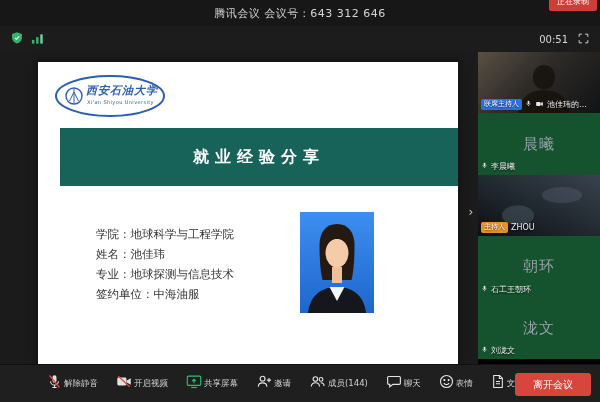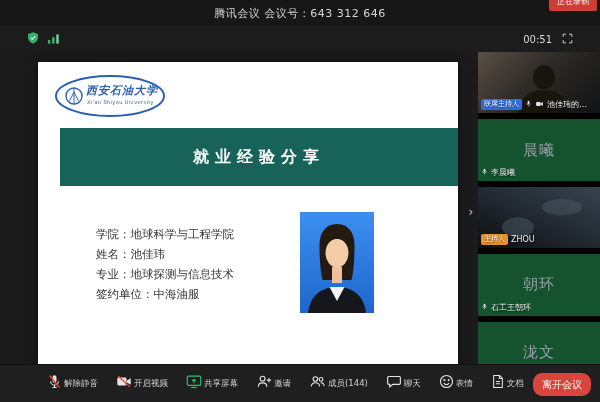--- a/index.html
+++ b/index.html
@@ -9,21 +9,21 @@
 
   
   .titlebar{position:absolute;top:0;left:0;width:600px;height:26px;background:#171717;
     display:flex;align-items:center;justify-content:center}
   .titlebar .title{font-size:11px;color:#d6d6d6;letter-spacing:.5px}
   .record-btn{position:absolute;right:3px;top:-8px;height:19px;padding:0 8px;background:#cf3e36;
     color:#fff;font-size:8px;border:none;border-radius:2px;cursor:pointer}
 
   
   .statusbar{position:absolute;top:26px;left:0;width:600px;height:26px;background:#1c1c1c;
-    display:flex;align-items:center;justify-content:space-between;padding:0 26px}
+    display:flex;align-items:center;justify-content:space-between;padding:0 10px}
   .status-left{display:flex;align-items:center;gap:7px}
   .status-right{display:flex;align-items:center;gap:9px;color:#d8d8d8;font-size:10px}
 
   
   .stage{position:absolute;top:52px;left:0;width:478px;height:312px;background:#1b1b1b}
   .slide{position:absolute;left:38px;top:10px;width:420px;height:304px;background:#fff;
     box-shadow:0 0 10px rgba(0,0,0,.55)}
   .logo{position:absolute;left:16px;top:12px;width:112px;height:44px}
   .logo svg{position:absolute;left:0;top:0}
   .logo .cn{position:absolute;left:32px;top:9px;font-size:11px;font-weight:bold;color:#2b5fae;
@@ -32,41 +32,41 @@
   .banner{position:absolute;left:22px;top:66px;width:398px;height:58px;background:#17635a;
     display:flex;align-items:center;justify-content:center}
   .banner span{color:#fff;font-size:16px;font-weight:bold;letter-spacing:6px}
   .info{position:absolute;left:58px;top:162px;font-size:11.5px;color:#333;line-height:20px}
   .photo{position:absolute;left:262px;top:150px;width:74px;height:101px;overflow:hidden}
   .collapse{position:absolute;right:1px;top:146px;width:12px;height:28px;display:flex;
     align-items:center;justify-content:center;color:#c9c9c9;font-size:12px;cursor:pointer}
 
   
   .sidebar{position:absolute;top:52px;left:478px;width:122px;height:312px;background:#000;
-    display:flex;flex-direction:column;gap:6px}
+    display:flex;flex-direction:column;gap:0}
   .tile{position:relative;flex:0 0 61.4px;background:#14532d;overflow:hidden;cursor:pointer}
   .tile .big{position:absolute;left:0;top:0;right:0;bottom:0;display:flex;align-items:center;
     justify-content:center;color:#9aa0ab;font-size:15px;letter-spacing:1px}
   .tile .overlay{position:absolute;left:3px;right:3px;bottom:3px;display:flex;align-items:center;
     gap:3px;font-size:8px;color:#f0f0f0;text-shadow:0 1px 2px rgba(0,0,0,.8);white-space:nowrap}
   .tile .name{overflow:hidden;text-overflow:ellipsis}
   .badge{font-size:7px;line-height:11px;padding:0 3px;border-radius:2px;color:#fff;flex:none}
   .badge.blue{background:#2f6fe4}
   .badge.orange{background:#e8922e}
   .video1{background:linear-gradient(135deg,#5a5044 0%,#2e2b28 45%,#121315 100%)}
   .video3{background:linear-gradient(205deg,#39434e 0%,#242c34 45%,#0c0f12 100%)}
   .sil{position:absolute;left:0;top:0;width:100%;height:100%}
 
   
   .toolbar{position:absolute;top:364px;left:0;width:600px;height:38px;background:#1f1f1f;
     border-top:1px solid #101010;display:flex;align-items:center;padding-left:46px;gap:17px}
   .titem{display:flex;flex-direction:row;align-items:center;gap:1px;cursor:pointer}
   .titem .lbl{font-size:8.5px;color:#d2d2d2;white-space:nowrap}
-  .leave-btn{position:absolute;right:9px;top:8px;height:23px;padding:0 9px;background:#d8453c;
-    color:#fff;font-size:10px;border:none;border-radius:9px;cursor:pointer}
+  .leave-btn{position:absolute;right:9px;top:8px;height:23px;padding:0 18px;background:#d8453c;
+    color:#fff;font-size:10px;border:none;border-radius:3px;cursor:pointer}
 </style>
 </head>
 <body>
 
 <div class="app">
 
   <header class="titlebar">
     <span class="title">腾讯会议 会议号：643 312 646</span>
     <button class="record-btn">正在录制</button>
   </header>

